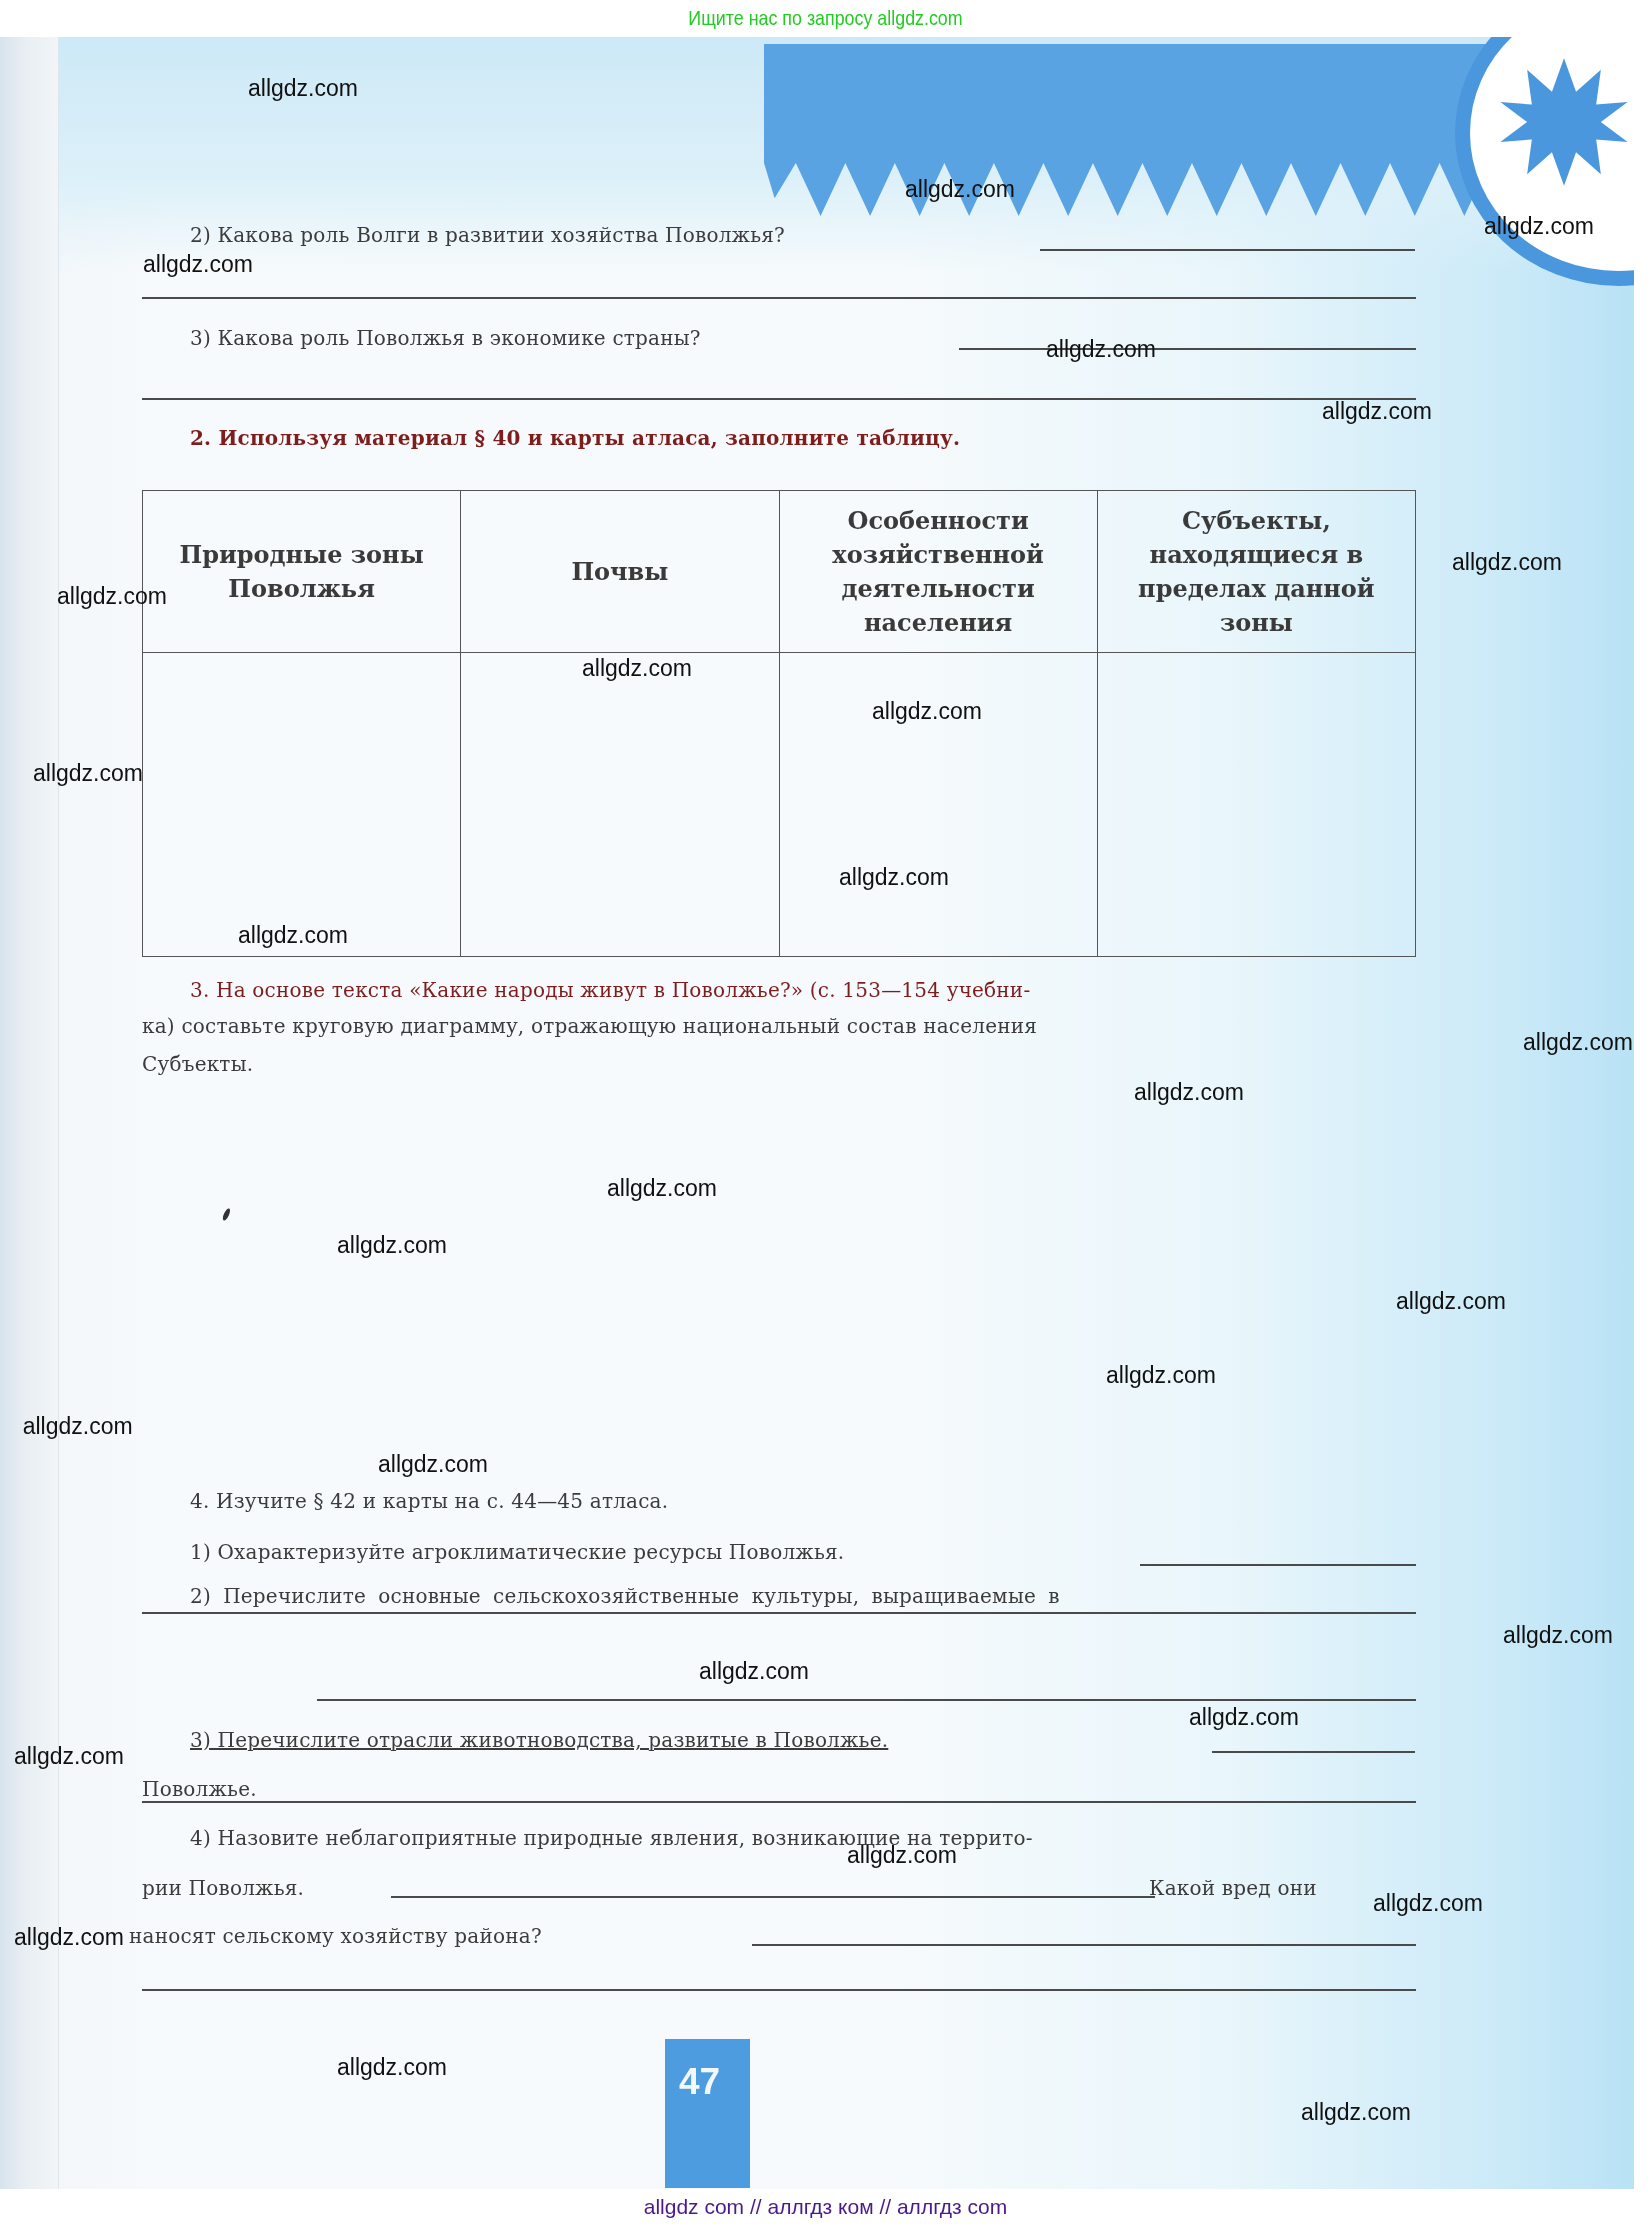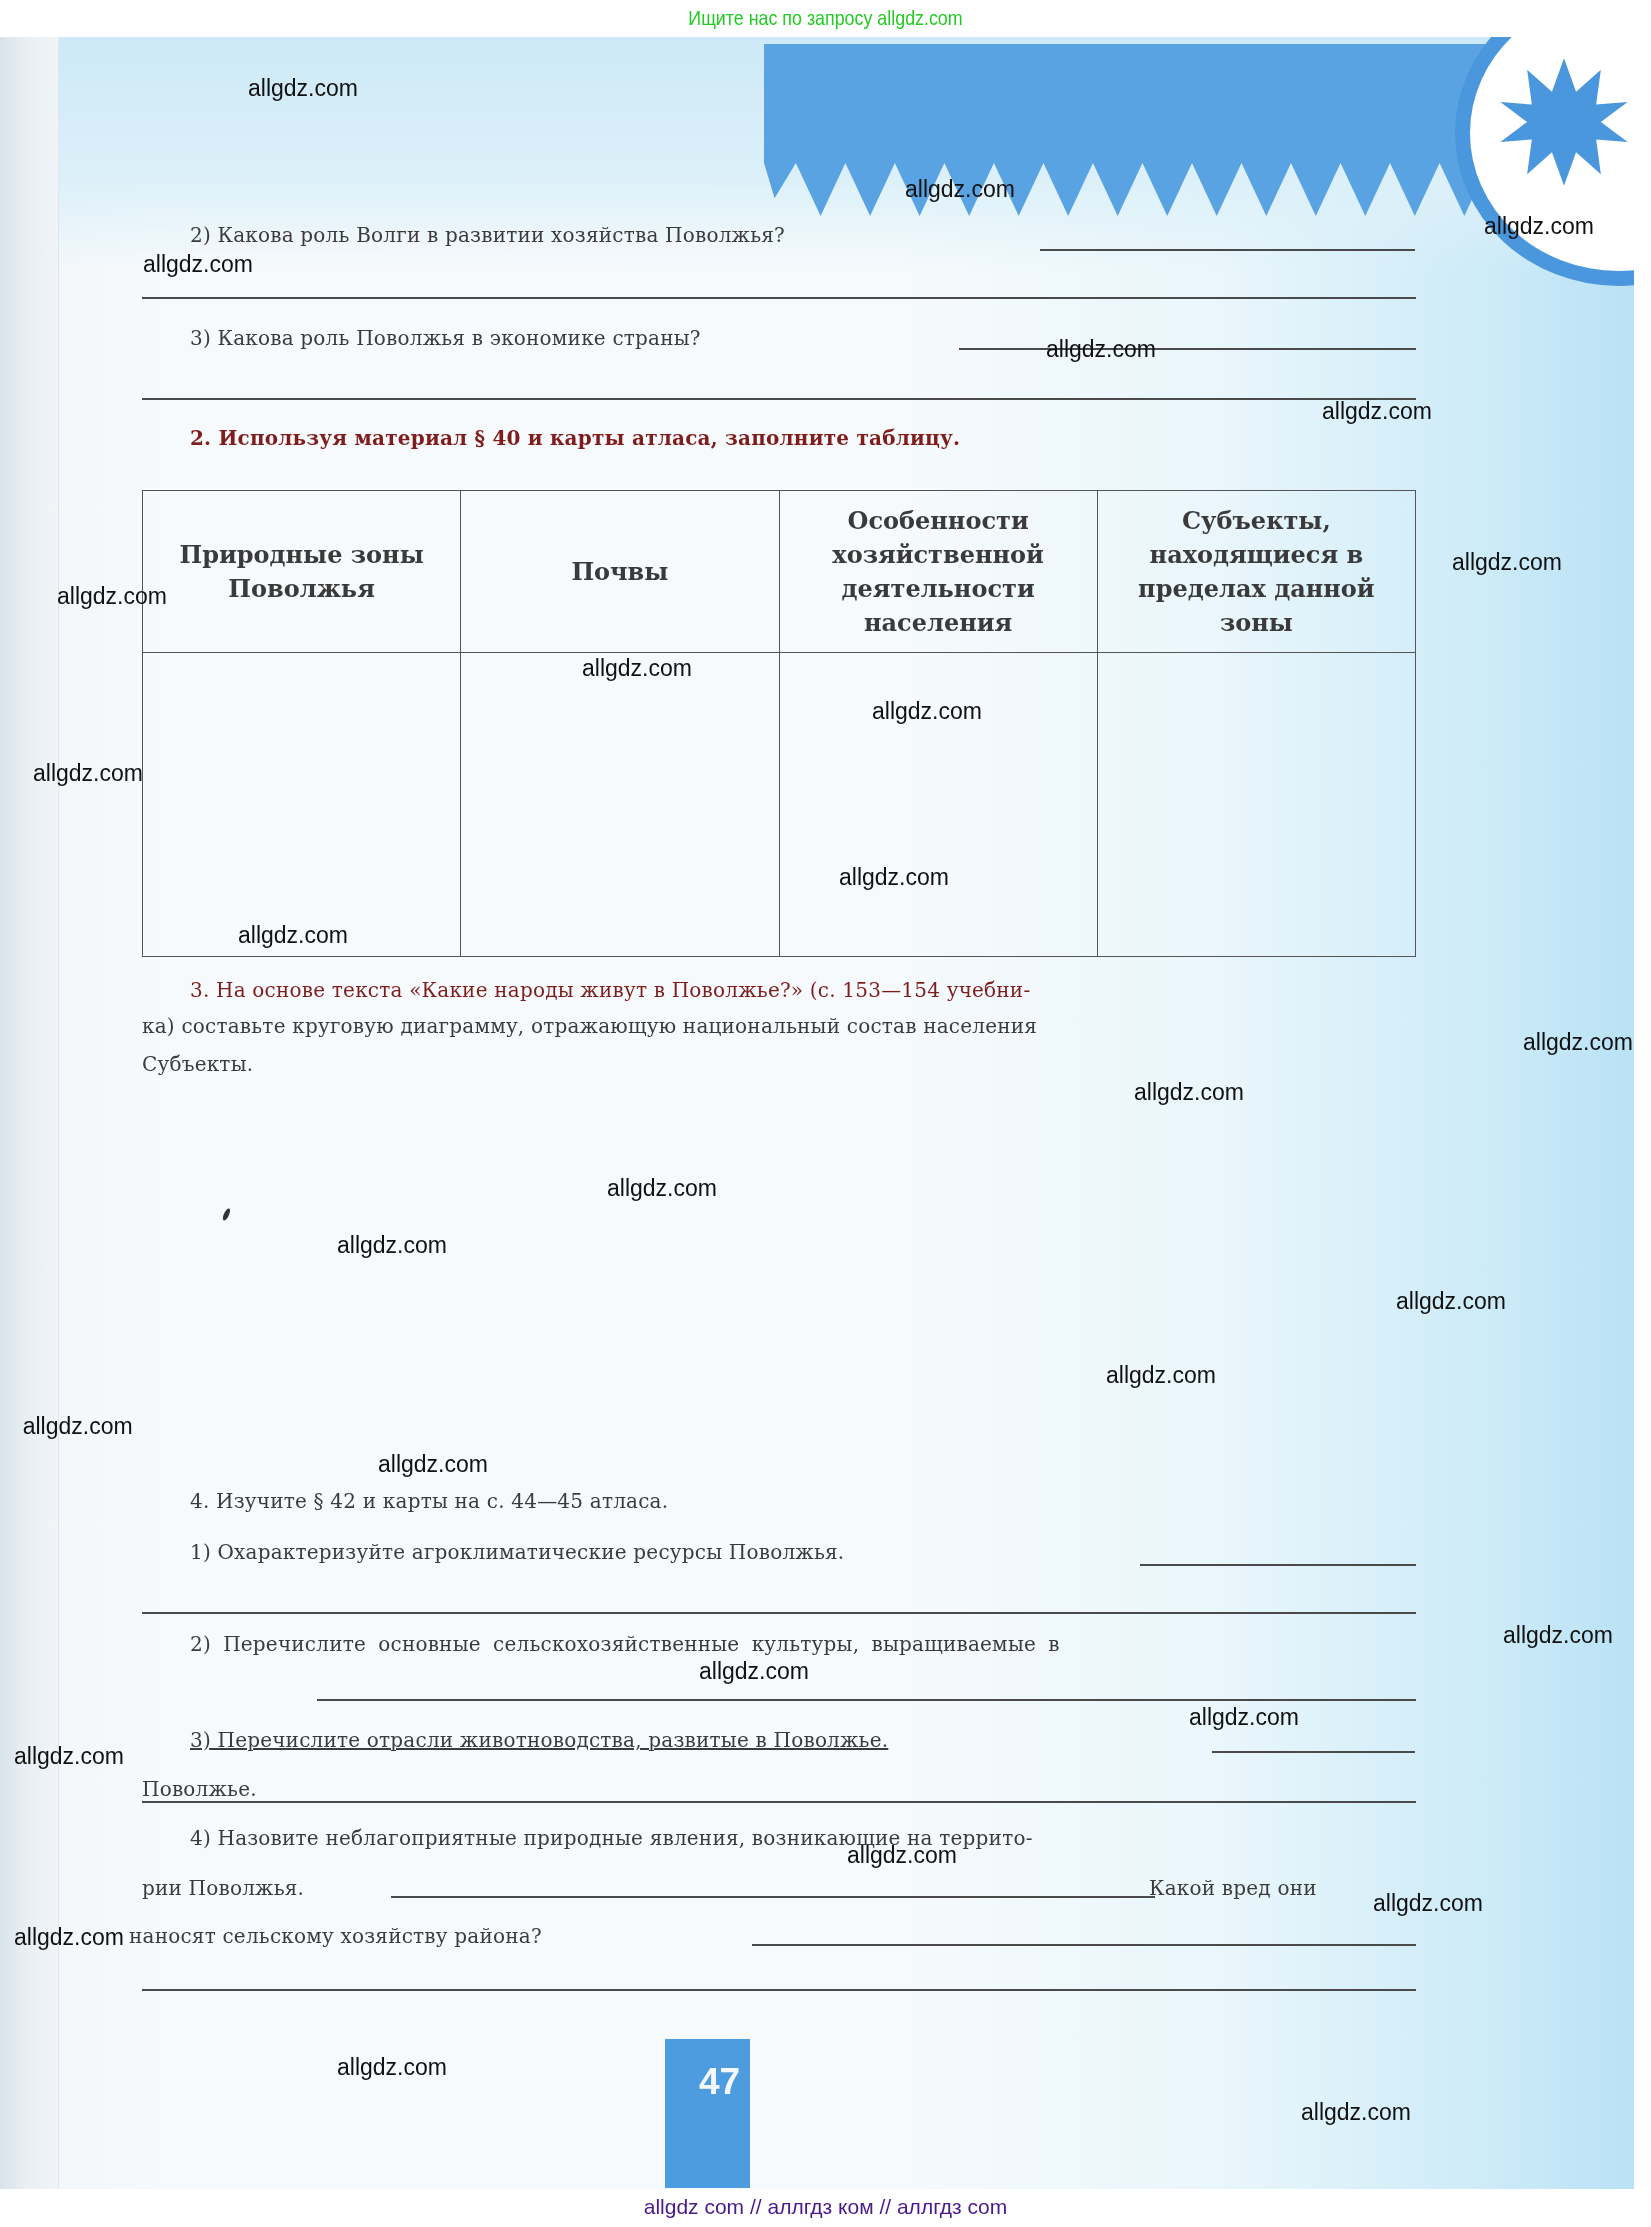--- a/index.html
+++ b/index.html
@@ -55,21 +55,21 @@
     position:absolute; font-family:"Liberation Sans", sans-serif;
     font-size:23px; color:#111; white-space:nowrap;
   }
   .page-number-box {
     position:absolute; left:665px; top:2039px; width:85px; height:149px;
     background:#4d9ce0;
   }
   .page-number {
     position:absolute; left:665px; top:2061px; width:69px; text-align:center;
     font-family:"Liberation Sans", sans-serif; font-weight:bold;
-    font-size:37px; color:#f4f8fc;padding-left:20px;
+    font-size:37px; color:#f4f8fc;
   }
   .footer-links {
     position:absolute; left:0; top:2187px; width:1651px; height:40px; text-align:center;
     font-family:"Liberation Sans", sans-serif; font-size:21px; color:#4a1a8c; line-height:40px;
   }
   .pen-mark {
     position:absolute; left:224px; top:1208px; width:5px; height:12.7px;
     background:#333; border-radius:50%; transform:rotate(25deg);
   }
 </style>
@@ -123,21 +123,21 @@
 <div class="q bold" style="left:190px; top:978px; font-weight:normal;">3. На основе текста «Какие народы живут в Поволжье?» (с. 153—154 учебни-</div>
 <div class="q" style="left:142px; top:1014px;">ка) составьте круговую диаграмму, отражающую национальный состав населения</div>
 <div class="q" style="left:142px; top:1052px;">Субъекты.</div>
 <div class="pen-mark"></div>
 
 <div class="q" style="left:190px; top:1489px;">4. Изучите § 42 и карты на с. 44—45 атласа.</div>
 <div class="q" style="left:190px; top:1540px;">1) Охарактеризуйте агроклиматические ресурсы Поволжья.</div>
 <div class="ans-line" style="left:1140px; top:1564px; width:276px;"></div>
 <div class="ans-line" style="left:142px; top:1612px; width:1274px;"></div>
 
-<div class="q" style="left:190px; top:1632px; word-spacing:5.7px;">2) Перечислите основные сельскохозяйственные культуры, выращиваемые в</div>
+<div class="q" style="left:190px; top:1584px; word-spacing:5.7px;">2) Перечислите основные сельскохозяйственные культуры, выращиваемые в</div>
 <div class="q" style="left:142px; top:1777px;">Поволжье.</div>
 <div class="ans-line" style="left:317px; top:1699px; width:1099px;"></div>
 
 <div class="q" style="left:190px; top:1728px;text-decoration:underline;">3) Перечислите отрасли животноводства, развитые в Поволжье.</div>
 <div class="ans-line" style="left:1212px; top:1751px; width:203px;"></div>
 <div class="ans-line" style="left:142px; top:1801px; width:1274px;"></div>
 
 <div class="q" style="left:190px; top:1826px;">4) Назовите неблагоприятные природные явления, возникающие на террито-</div>
 <div class="q" style="left:142px; top:1876px;">рии Поволжья.</div>
 <div class="ans-line" style="left:391px; top:1896px; width:764px;"></div>

